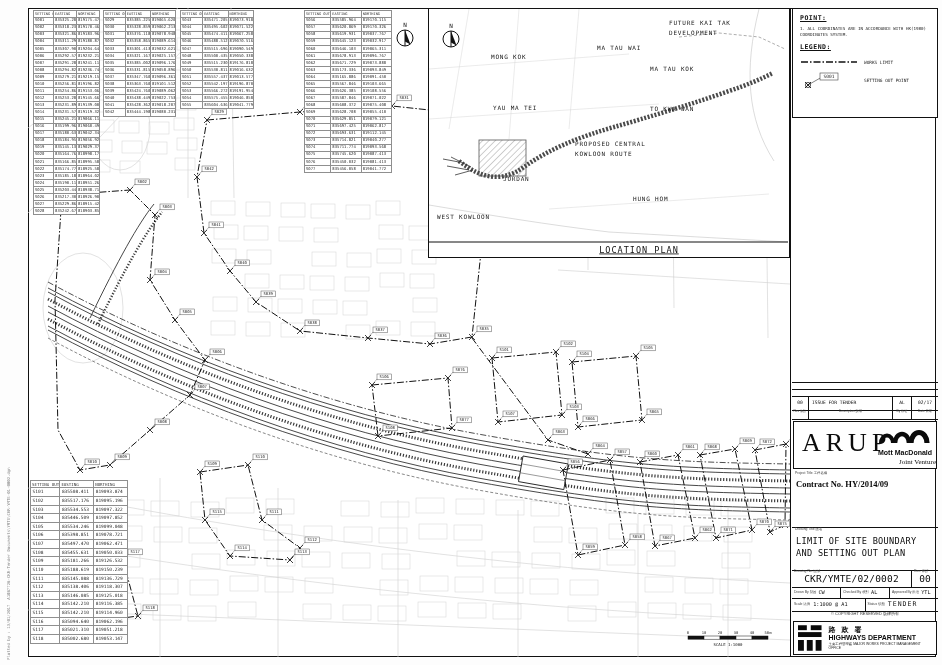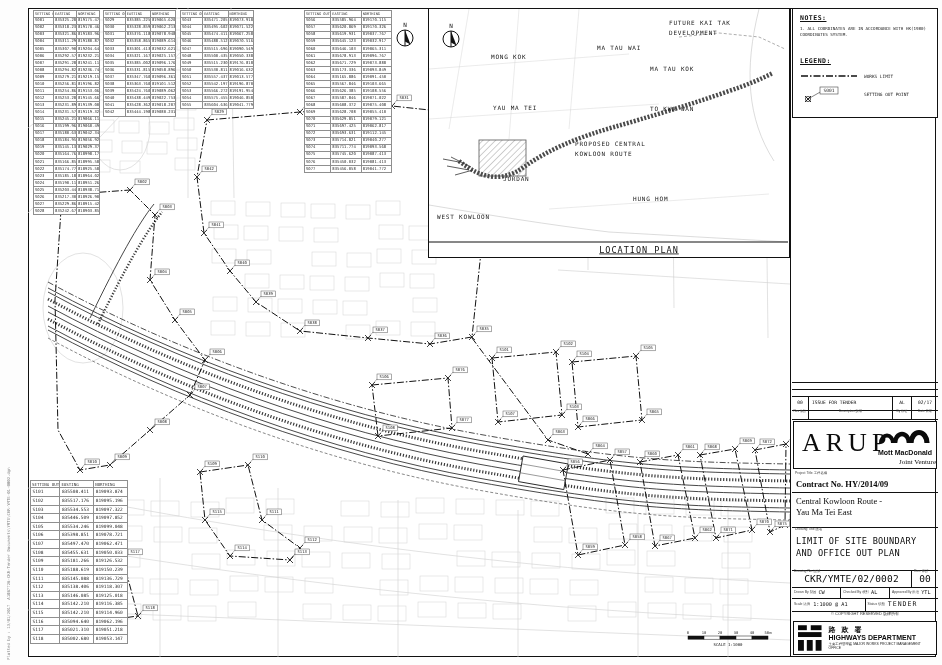--- a/index.html
+++ b/index.html
@@ -1209,24 +1209,24 @@
         <text x="204" y="192" font-size="6" fill="#1a1a1a" letter-spacing="0.8" font-family="DejaVu Sans Mono">HUNG HOM</text>
         <text x="8" y="210" font-size="6" fill="#1a1a1a" letter-spacing="0.8" font-family="DejaVu Sans Mono">WEST KOWLOON</text>
       </g>
 
   <line x1="0" y1="233" x2="359" y2="233" stroke="#111" stroke-width="1"></line>
   <text id="lp-title" x="210" y="243.5" font-size="8.5" text-anchor="middle" fill="#111" font-family="DejaVu Sans Mono" text-decoration="underline" letter-spacing="1">LOCATION PLAN</text>
 </svg>
 </div>
 
 <div class="abs panel-box" style="left:792px;top:8px;width:146px;height:110px;padding:6px 7px;">
-  <div class="notes-h">NOTES:</div>
+  <div class="notes-h">POINT:</div>
   <div class="notes-t" style="margin-top:3px;">1. ALL COORDINATES ARE IN ACCORDANCE WITH HK(1980)
     COORDINATES SYSTEM.</div>
-  <div class="notes-h" style="margin-top:20px;">LEGEND:</div>
+  <div class="notes-h" style="margin-top:6px;">LEGEND:</div>
   <div class="legend-row" style="margin-top:7px;">
     <svg width="58" height="6">
       <line x1="1" y1="3" x2="57" y2="3" stroke="#111" stroke-width="1.6" stroke-dasharray="7 2 1.5 2"></line>
     </svg>
     <span class="legend-label">WORKS LIMIT</span>
   </div>
   <div class="legend-row" style="margin-top:6px;">
     <svg width="58" height="18">
       <line x1="8" y1="14" x2="22" y2="6" stroke="#333" stroke-width="0.6"></line>
       <rect x="20" y="2" width="18" height="7" fill="#fff" stroke="#444" stroke-width="0.6"></rect>
@@ -1264,31 +1264,27 @@
       <path d="M33,15 A8,10.5 0 0 1 49,15" fill="none" stroke="#0b0b0b" stroke-width="5.2"></path>
     </svg>
     <div class="mm-word" style="margin-top:1px;">Mott MacDonald</div>
   </div>
   <div class="abs jv" style="left:0;right:0;top:37px;text-align:right;">Joint Venture</div>
 </div>
 
 <div class="abs" style="left:792px;top:471px;width:146px;">
   <div class="tb-cell-lbl" style="padding:1px 3px;">Project Title 工程名稱</div>
   <div class="contract" style="padding:2px 4px 3px;">Contract No. HY/2014/09</div>
-  <div style="border-top:1px solid #111;padding:3px 4px 1px;">
-    <div class="proj">Central Kowloon Route -</div>
-    <div class="proj">Yau Ma Tei East</div>
-  </div>
 </div>
 <div class="abs tb-line" style="top:527px;"></div>
 
 <div class="abs" style="left:792px;top:527px;width:146px;">
   <div class="tb-cell-lbl" style="padding:1px 3px;">Drawing Title 圖名</div>
   <div class="dwg-title" style="padding:2px 4px;">LIMIT OF SITE BOUNDARY
-AND OFFICE OUT PLAN</div>
+AND SETTING OUT PLAN</div>
 </div>
 <div class="abs tb-line" style="top:570px;"></div>
 
 <div class="abs" style="left:792px;top:570px;width:146px;height:17px;border-bottom:1px solid #111;display:flex;">
   <div style="flex:1;border-right:1px solid #111;position:relative;">
     <div class="tb-cell-lbl" style="padding:0 2px;">Drawing No. 圖號</div>
     <div class="dno" style="text-align:center;">CKR/YMTE/02/0002</div>
   </div>
   <div style="width:26px;position:relative;">
     <div class="tb-cell-lbl" style="padding:0 2px;">Rev. 修訂</div>

